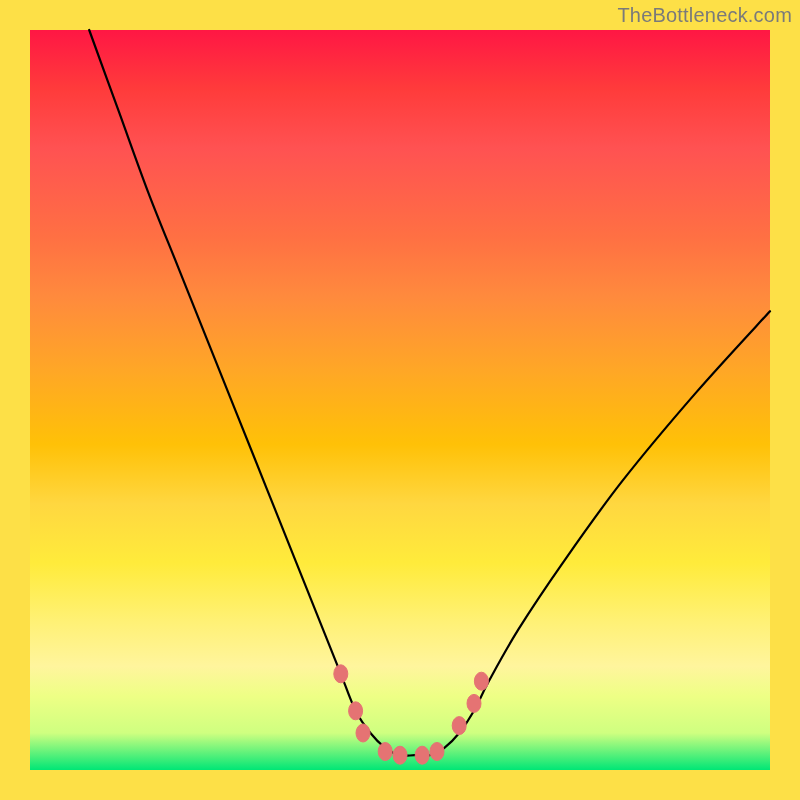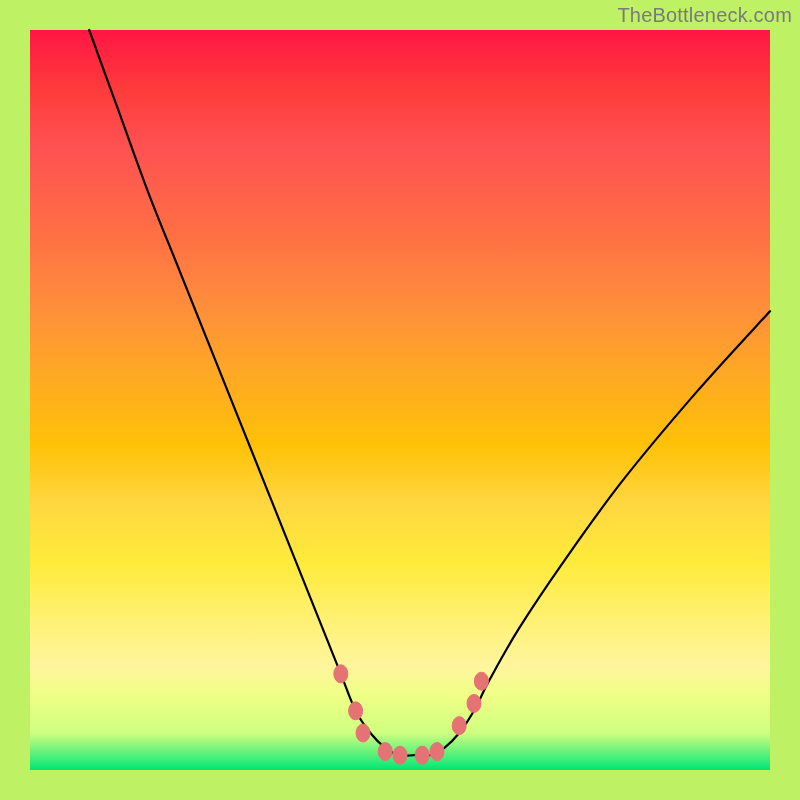--- a/index.html
+++ b/index.html
@@ -8,21 +8,21 @@
     width: 800px;
     height: 800px;
     overflow: hidden;
     background: #000;
     font-family: Arial, Helvetica, sans-serif;
   }
   .frame {
     position: relative;
     width: 800px;
     height: 800px;
-    background: #bef264;
+    background: #fde047;
   }
   .plot-area {
     position: absolute;
     left: 30px;
     top: 30px;
     width: 740px;
     height: 740px;
     background: linear-gradient(
       to bottom,
       #ff1744 0%,

